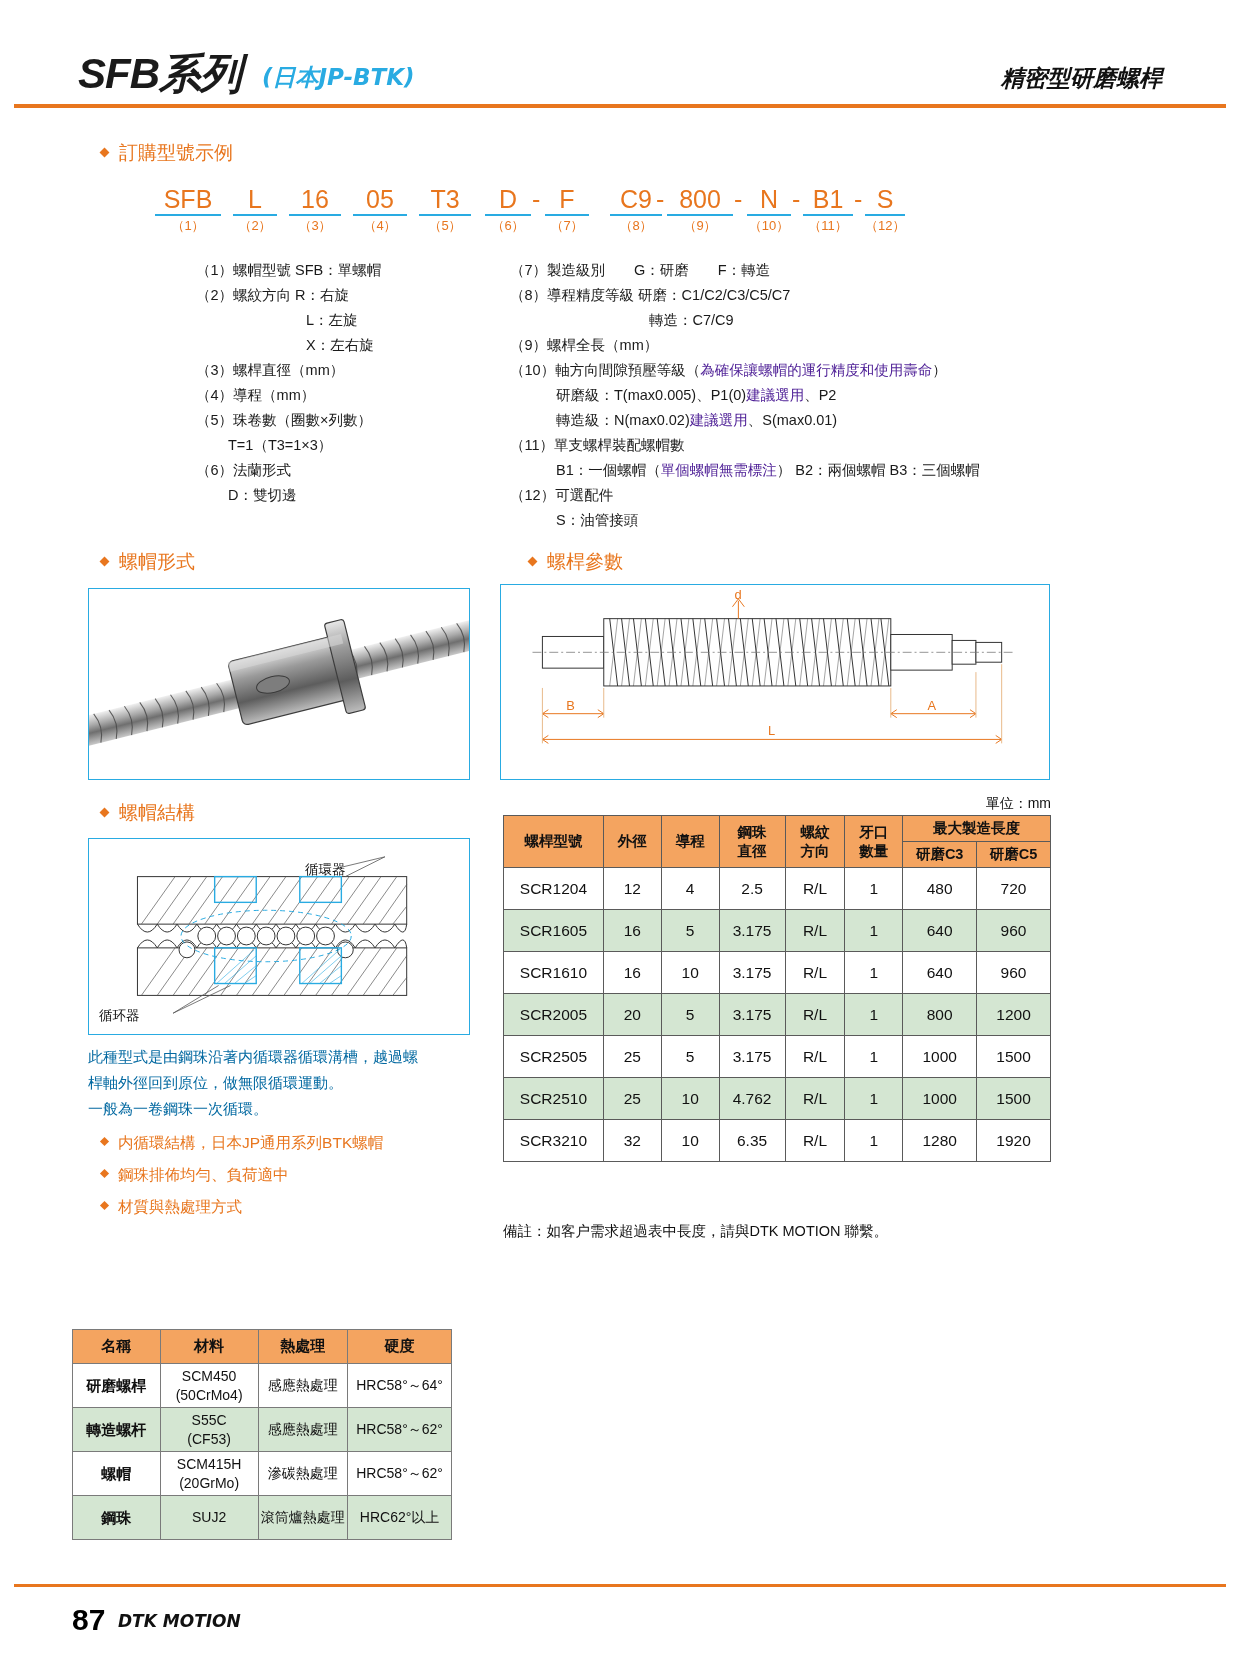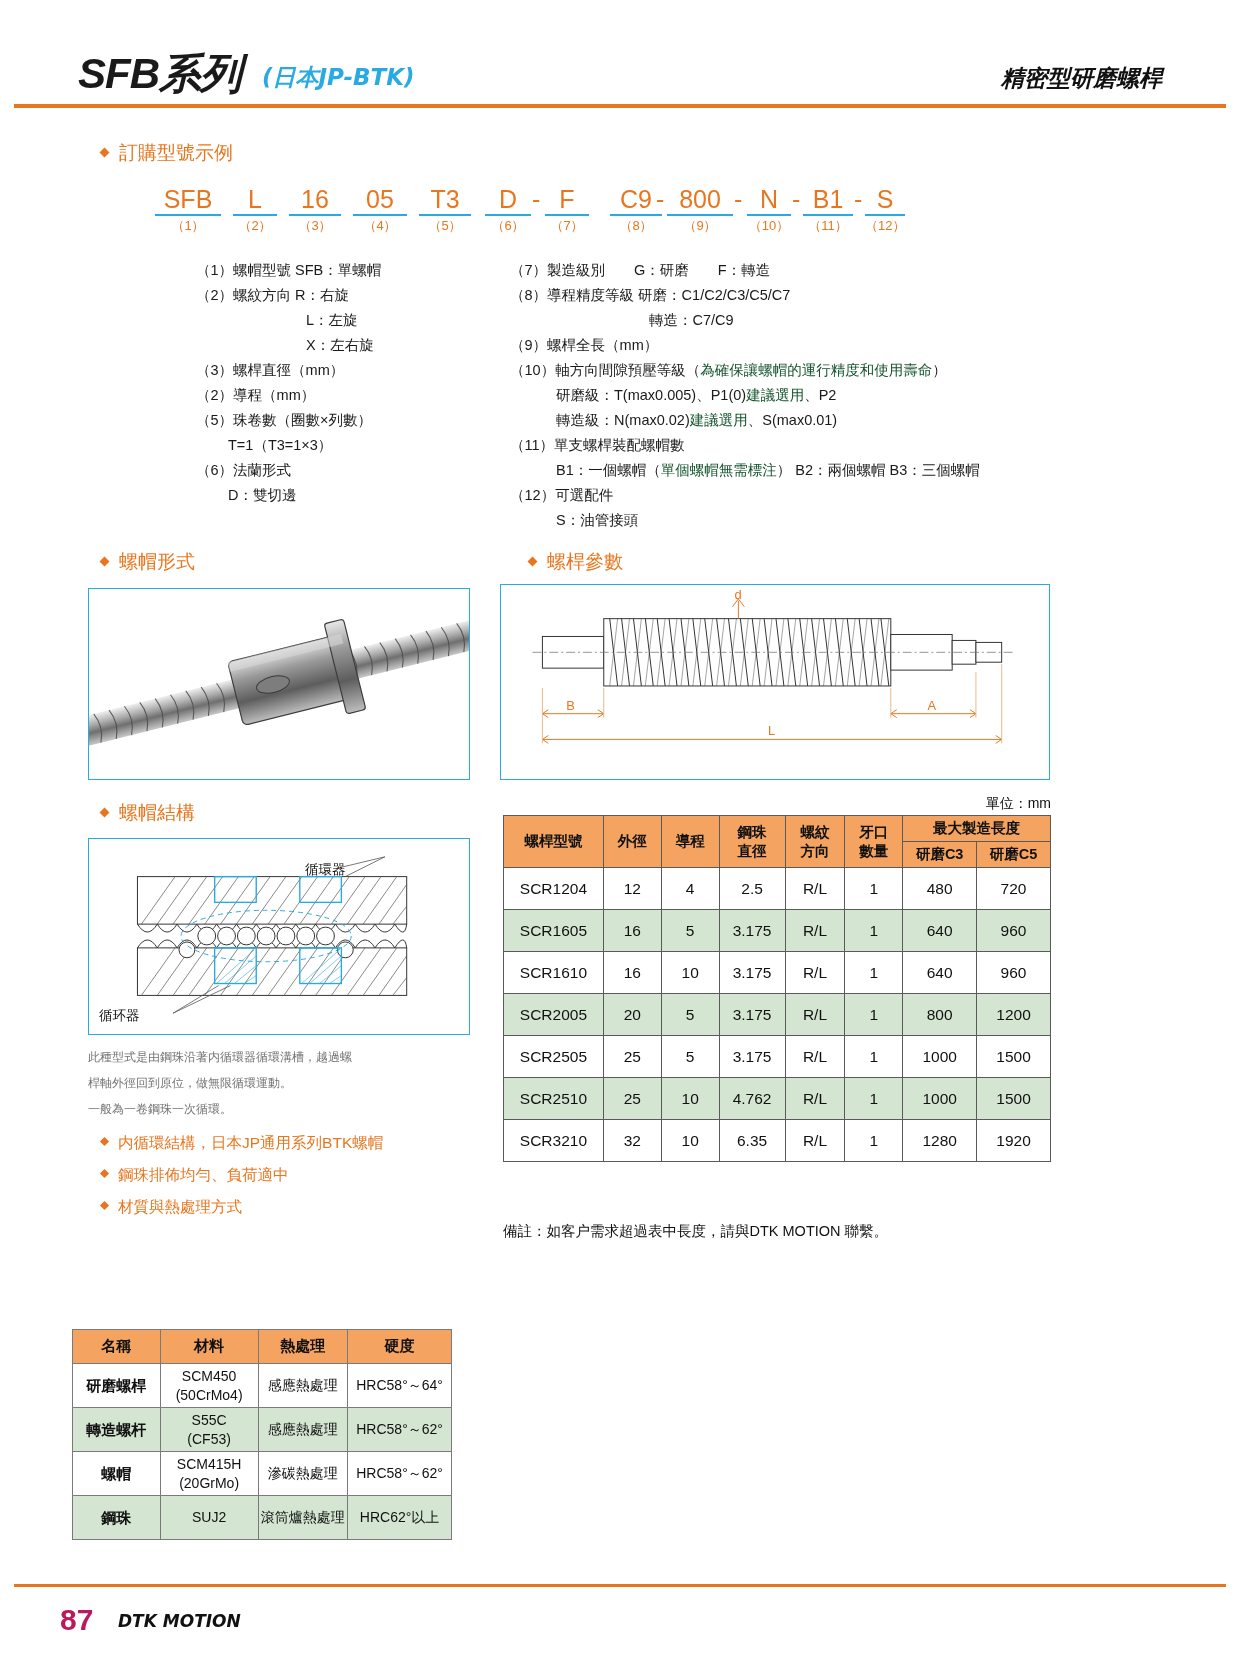--- a/index.html
+++ b/index.html
@@ -52,39 +52,39 @@
     font-size: 25px; color: #e8761e; font-family: "Liberation Sans", sans-serif;
     line-height: 28px; white-space: nowrap;
   }
   .oc-line { height: 2px; background: #29abe2; margin-top: 1px; }
   .oc-num { font-size: 13px; color: #e8761e; line-height: 20px; white-space: nowrap; }
   .oc-dash { position: absolute; font-size: 25px; color: #e8761e; top: 0; }
 
   
   .spec-col { position: absolute; font-size: 14.5px; color: #1a1a1a; line-height: 25px; }
   .spec-col .ln { white-space: nowrap; }
-  .red { color: #14532d; }
+  .red { color: #4c1d95; }
 
   
   .box-blue {
     position: absolute; border: 1.5px solid #29abe2; background: #ffffff;
   }
 
   
   .nut-photo { position: absolute; left: 88px; top: 588px; width: 382px; height: 192px; }
 
   
   .screw-box { position: absolute; left: 500px; top: 584px; width: 550px; height: 196px; }
 
   
   .struct-box { position: absolute; left: 88px; top: 838px; width: 382px; height: 197px; }
 
   
   .para {
-    position: absolute; font-size: 12px; color: #737373; line-height: 26px;
+    position: absolute; font-size: 15px; color: #0369a1; line-height: 26px;
   }
 
   
   .obullet {
     position: absolute; font-size: 15.5px; color: #e8761e; white-space: nowrap;
   }
   .obullet .dia { display:inline-block; transform: rotate(45deg) scale(.72);
     width: 9px; height: 9px; background: #e8761e; margin-right: 9px;
     vertical-align: 2px; }
 
@@ -126,22 +126,22 @@
   .mat-table td { height: 44px; line-height: 19px; }
   .mat-table tr.alt td { background: #d4e6d2; }
   .mat-table td.nm { font-weight: bold; font-size: 15px; }
 
   
   .footer-rule {
     position: absolute; left: 14px; bottom: 92px; width: 1212px; height: 3px;
     background: #e8761e;
   }
   .pg-num {
-    position: absolute; left: 60px; bottom: 42px; font-size: 30px;
-    font-weight: bold; color: #be185d;
+    position: absolute; left: 72px; bottom: 42px; font-size: 30px;
+    font-weight: bold; color: #000000;
   }
   .brand {
     position: absolute; left: 118px; bottom: 48px; font-size: 17px;
     font-style: italic; font-weight: bold; color: #111;
     font-family: "DejaVu Sans", sans-serif;
   }
 </style>
 </head>
 <body>
 
@@ -223,21 +223,21 @@
       <div class="oc-num">（12）</div>
     </div>
   </div>
 
 <div class="spec-col" style="left:196px; top:258px;">
   <div class="ln">（1）螺帽型號  SFB：單螺帽</div>
   <div class="ln">（2）螺紋方向  R：右旋</div>
   <div class="ln" style="padding-left:110px;">L：左旋</div>
   <div class="ln" style="padding-left:110px;">X：左右旋</div>
   <div class="ln">（3）螺桿直徑（mm）</div>
-  <div class="ln">（2）導程（mm）</div>
+  <div class="ln">（4）導程（mm）</div>
   <div class="ln">（5）珠卷數（圈數×列數）</div>
   <div class="ln" style="padding-left:32px;">T=1（T3=1×3）</div>
   <div class="ln">（6）法蘭形式</div>
   <div class="ln" style="padding-left:32px;">D：雙切邊</div>
 </div>
 
 <div class="spec-col" style="left:510px; top:258px;">
   <div class="ln">（7）製造級別　　G：研磨　　F：轉造</div>
   <div class="ln">（8）導程精度等級  研磨：C1/C2/C3/C5/C7</div>
   <div class="ln" style="padding-left:139px;">轉造：C7/C9</div>

